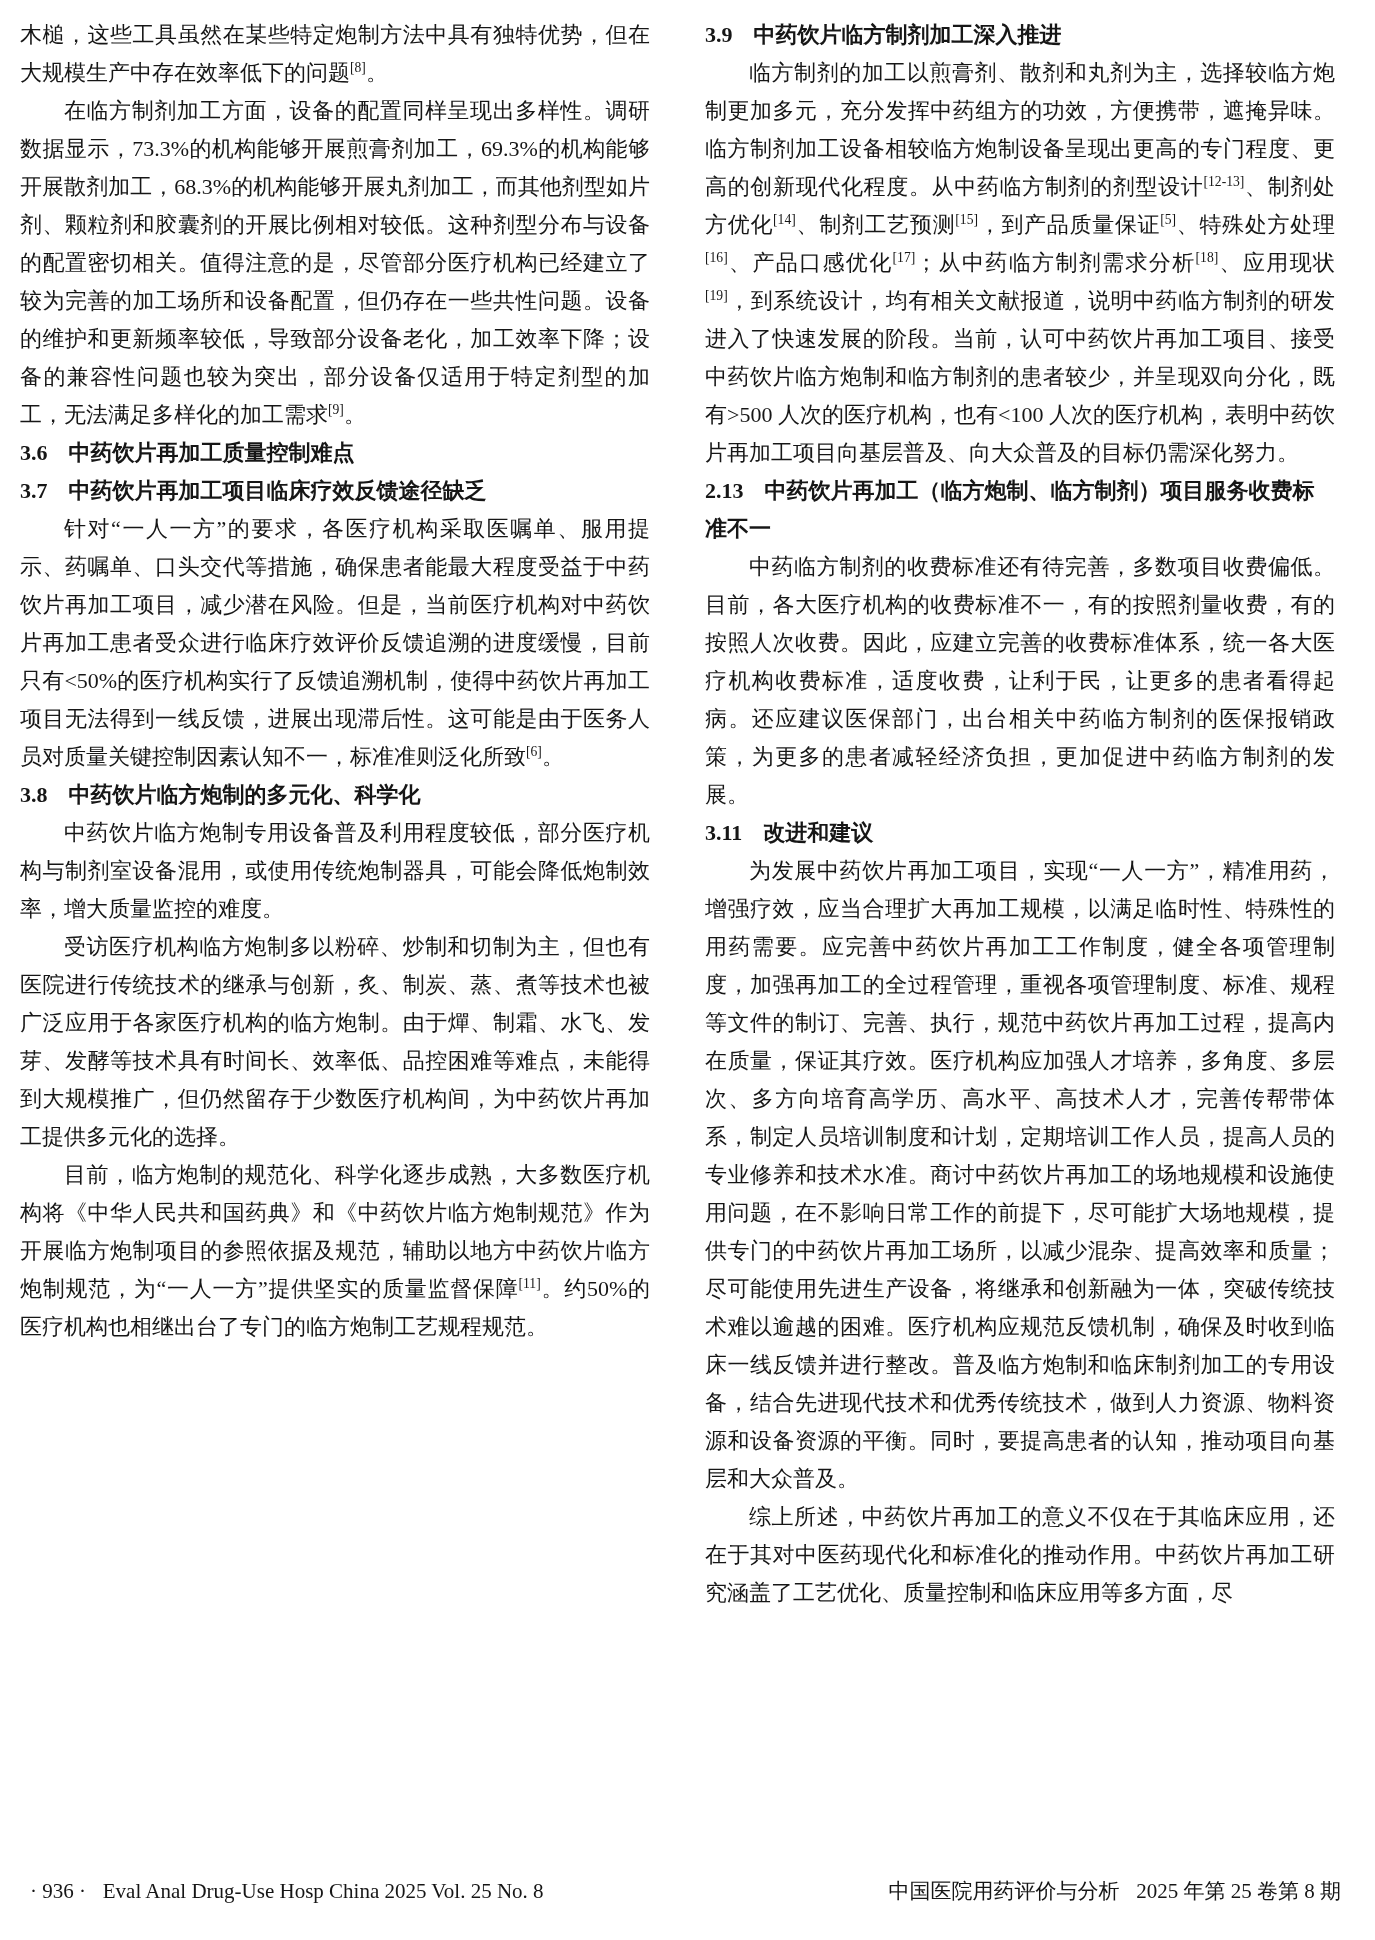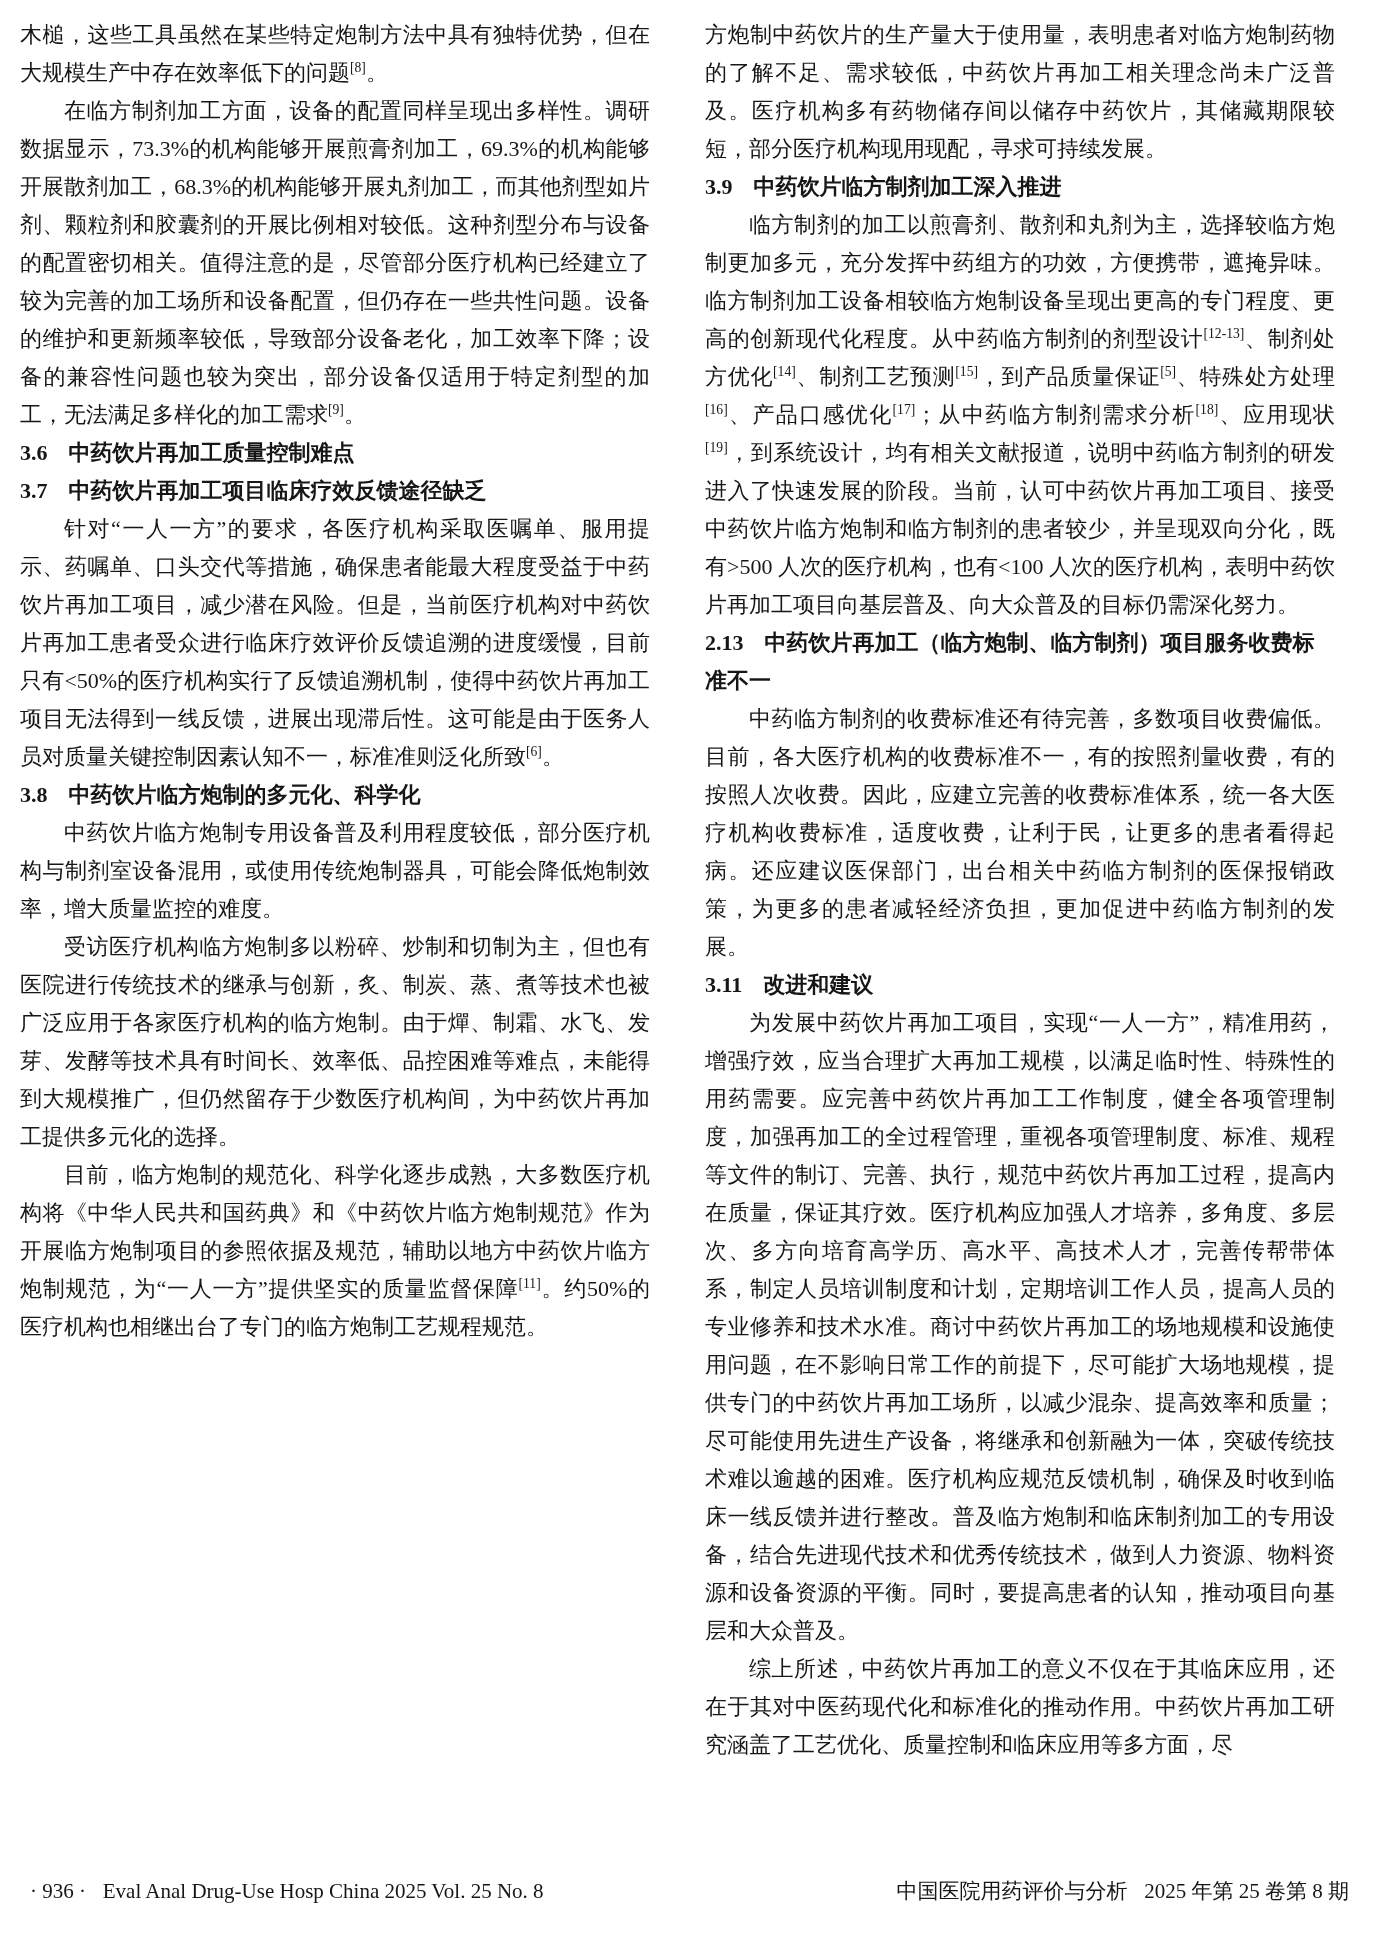--- a/index.html
+++ b/index.html
@@ -53,21 +53,21 @@
   }
   sup {
     font-size: 0.62em;
     line-height: 0;
     vertical-align: super;
     letter-spacing: 0;
   }
   .footer {
     position: absolute;
     left: 30px;
-    right: 26px;
+    right: 34px;
     top: 1876px;
     display: flex;
     justify-content: space-between;
     align-items: flex-start;
     font-size: 21px;
     line-height: 30px;
   }
   .footer .left-part {
     white-space: nowrap;
   }
@@ -89,21 +89,20 @@
         <p class="para">在临方制剂加工方面，设备的配置同样呈现出多样性。调研数据显示，73.3%的机构能够开展煎膏剂加工，69.3%的机构能够开展散剂加工，68.3%的机构能够开展丸剂加工，而其他剂型如片剂、颗粒剂和胶囊剂的开展比例相对较低。这种剂型分布与设备的配置密切相关。值得注意的是，尽管部分医疗机构已经建立了较为完善的加工场所和设备配置，但仍存在一些共性问题。设备的维护和更新频率较低，导致部分设备老化，加工效率下降；设备的兼容性问题也较为突出，部分设备仅适用于特定剂型的加工，无法满足多样化的加工需求<sup>[9]</sup>。</p>
         <h3 class="sec-heading"><span class="sec-num">3.6</span>中药饮片再加工质量控制难点</h3>
         <h3 class="sec-heading"><span class="sec-num">3.7</span>中药饮片再加工项目临床疗效反馈途径缺乏</h3>
         <p class="para">针对“一人一方”的要求，各医疗机构采取医嘱单、服用提示、药嘱单、口头交代等措施，确保患者能最大程度受益于中药饮片再加工项目，减少潜在风险。但是，当前医疗机构对中药饮片再加工患者受众进行临床疗效评价反馈追溯的进度缓慢，目前只有&lt;50%的医疗机构实行了反馈追溯机制，使得中药饮片再加工项目无法得到一线反馈，进展出现滞后性。这可能是由于医务人员对质量关键控制因素认知不一，标准准则泛化所致<sup>[6]</sup>。</p>
         <h3 class="sec-heading"><span class="sec-num">3.8</span>中药饮片临方炮制的多元化、科学化</h3>
         <p class="para">中药饮片临方炮制专用设备普及利用程度较低，部分医疗机构与制剂室设备混用，或使用传统炮制器具，可能会降低炮制效率，增大质量监控的难度。</p>
         <p class="para">受访医疗机构临方炮制多以粉碎、炒制和切制为主，但也有医院进行传统技术的继承与创新，炙、制炭、蒸、煮等技术也被广泛应用于各家医疗机构的临方炮制。由于燀、制霜、水飞、发芽、发酵等技术具有时间长、效率低、品控困难等难点，未能得到大规模推广，但仍然留存于少数医疗机构间，为中药饮片再加工提供多元化的选择。</p>
         <p class="para">目前，临方炮制的规范化、科学化逐步成熟，大多数医疗机构将《中华人民共和国药典》和《中药饮片临方炮制规范》作为开展临方炮制项目的参照依据及规范，辅助以地方中药饮片临方炮制规范，为“一人一方”提供坚实的质量监督保障<sup>[11]</sup>。约50%的医疗机构也相继出台了专门的临方炮制工艺规程规范。</p>
       </div>
     <div class="col">
-        <p class="para no-indent">方炮制中药饮片的生产量大于使用量，表明患者对临方炮制药物的了解不足、需求较低，中药饮片再加工相关理念尚未广泛普及。医疗机构多有药物储存间以储存中药饮片，其储藏期限较短，部分医疗机构现用现配，寻求可持续发展。</p>
         <h3 class="sec-heading"><span class="sec-num">3.9</span>中药饮片临方制剂加工深入推进</h3>
         <p class="para">临方制剂的加工以煎膏剂、散剂和丸剂为主，选择较临方炮制更加多元，充分发挥中药组方的功效，方便携带，遮掩异味。临方制剂加工设备相较临方炮制设备呈现出更高的专门程度、更高的创新现代化程度。从中药临方制剂的剂型设计<sup>[12-13]</sup>、制剂处方优化<sup>[14]</sup>、制剂工艺预测<sup>[15]</sup>，到产品质量保证<sup>[5]</sup>、特殊处方处理<sup>[16]</sup>、产品口感优化<sup>[17]</sup>；从中药临方制剂需求分析<sup>[18]</sup>、应用现状<sup>[19]</sup>，到系统设计，均有相关文献报道，说明中药临方制剂的研发进入了快速发展的阶段。当前，认可中药饮片再加工项目、接受中药饮片临方炮制和临方制剂的患者较少，并呈现双向分化，既有&gt;500 人次的医疗机构，也有&lt;100 人次的医疗机构，表明中药饮片再加工项目向基层普及、向大众普及的目标仍需深化努力。</p>
         <h3 class="sec-heading"><span class="sec-num">2.13</span>中药饮片再加工（临方炮制、临方制剂）项目服务收费标准不一</h3>
         <p class="para">中药临方制剂的收费标准还有待完善，多数项目收费偏低。目前，各大医疗机构的收费标准不一，有的按照剂量收费，有的按照人次收费。因此，应建立完善的收费标准体系，统一各大医疗机构收费标准，适度收费，让利于民，让更多的患者看得起病。还应建议医保部门，出台相关中药临方制剂的医保报销政策，为更多的患者减轻经济负担，更加促进中药临方制剂的发展。</p>
         <h3 class="sec-heading"><span class="sec-num">3.11</span>改进和建议</h3>
         <p class="para">为发展中药饮片再加工项目，实现“一人一方”，精准用药，增强疗效，应当合理扩大再加工规模，以满足临时性、特殊性的用药需要。应完善中药饮片再加工工作制度，健全各项管理制度，加强再加工的全过程管理，重视各项管理制度、标准、规程等文件的制订、完善、执行，规范中药饮片再加工过程，提高内在质量，保证其疗效。医疗机构应加强人才培养，多角度、多层次、多方向培育高学历、高水平、高技术人才，完善传帮带体系，制定人员培训制度和计划，定期培训工作人员，提高人员的专业修养和技术水准。商讨中药饮片再加工的场地规模和设施使用问题，在不影响日常工作的前提下，尽可能扩大场地规模，提供专门的中药饮片再加工场所，以减少混杂、提高效率和质量；尽可能使用先进生产设备，将继承和创新融为一体，突破传统技术难以逾越的困难。医疗机构应规范反馈机制，确保及时收到临床一线反馈并进行整改。普及临方炮制和临床制剂加工的专用设备，结合先进现代技术和优秀传统技术，做到人力资源、物料资源和设备资源的平衡。同时，要提高患者的认知，推动项目向基层和大众普及。</p>
         <p class="para">综上所述，中药饮片再加工的意义不仅在于其临床应用，还在于其对中医药现代化和标准化的推动作用。中药饮片再加工研究涵盖了工艺优化、质量控制和临床应用等多方面，尽</p>
       </div>
   </div>
 </div>

